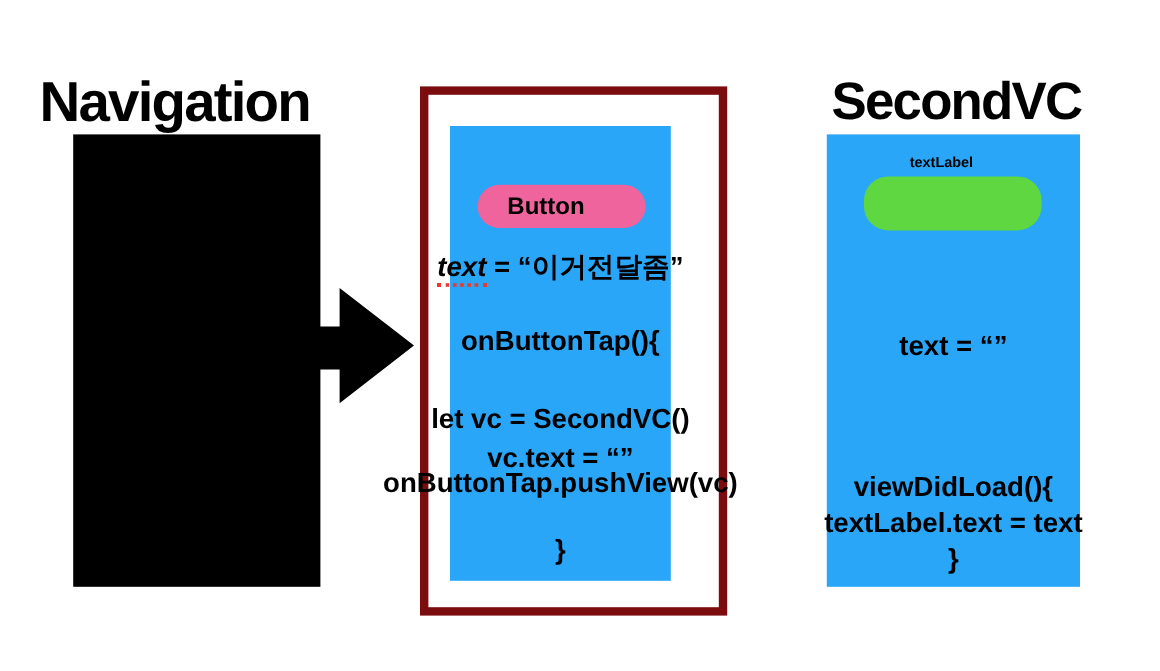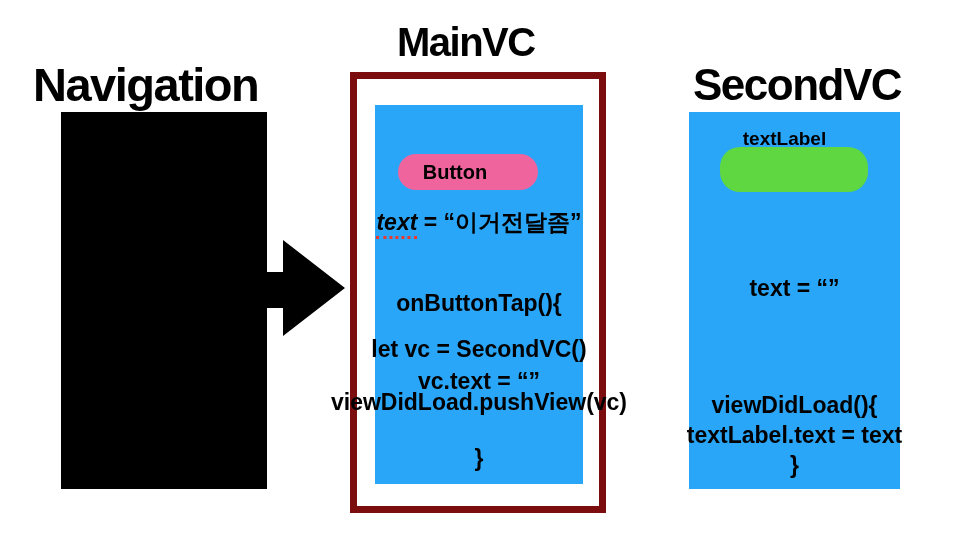--- a/index.html
+++ b/index.html
@@ -39,21 +39,21 @@
     left: 350px; top: 72px;
     width: 256px; height: 441px;
     border: 7px solid #7B0D0F;
     box-sizing: border-box;
     background: transparent;
   }
   .view {
     position: absolute;
     background: #29A6F7;
   }
-  .main-view   { left: 375px; top: 105px; width: 208px; height: 379px; }
+  .main-view   { left: 375px; top: 105px; width: 168px; height: 379px; padding-left: 16px; }
   .second-view { left: 689px; top: 112px; width: 211px; height: 377px; }
 
   .pill {
     position: absolute;
     display: flex;
     align-items: center;
     justify-content: center;
   }
   .button-pill {
     left: 23px; top: 49px;
@@ -80,58 +80,57 @@
     line-height: 1;
     text-align: center;
   }
   .misspell {
     border-bottom: 3px dotted #ED382C;
     padding-bottom: 1px;
     font-style: italic;
   }
   
   .m-text { top: 106px; }
-  .m-c0   { top: 168px; margin-top: 19px; }
+  .m-c0   { top: 168px; }
   .m-c1   { top: 197px; margin-top: 36px; }
   .m-c2   { top: 225px; margin-top: 40px; }
   .m-c3   { top: 286px; }
   .m-c4   { top: 342px; }
   
-  .s-label { top: 17px; font-size: 19px; margin-left: -10px; }
+  .s-label { top: 17px; font-size: 12px; margin-left: -10px; }
   .s-text  { top: 165px; }
   .s-c0    { top: 282px; }
   .s-c1    { top: 312px; }
   .s-c2    { top: 342px; }
 </style>
 </head>
 <body>
 
 <div class="stage">
 
   <h1 class="title title-nav">Navigation</h1>
-  <h1 class="title title-main">MainVC</h1>
   <h1 class="title title-second">SecondVC</h1>
 
   <div class="nav-rect"></div>
 
   <svg class="arrow" width="80" height="97" viewBox="0 0 80 97">
     <polygon points="0,32 17,32 17,0 79,48 17,96 17,68 0,68" fill="#000000"></polygon>
   </svg>
 
   <div class="frame"></div>
 
   <div class="view main-view">
     <div class="pill button-pill">
       <span>Button</span>
     </div>
     <div class="line m-text"><span class="misspell">text</span><span> = “이거전달좀”</span></div>
     <div class="line m-c0">onButtonTap(){</div>
     <div class="line m-c1">let vc = SecondVC()</div>
     <div class="line m-c2">vc.text = “”</div>
-    <div class="line m-c3">viewDidLoad.pushView(vc)</div>
+    <div class="line m-c3">onButtonTap.pushView(vc)</div>
     <div class="line m-c4">}</div>
   </div>
 
   <div class="view second-view">
     <div class="line s-label">textLabel</div>
     <div class="pill green-pill"></div>
     <div class="line s-text">text = “”</div>
     <div class="line s-c0">viewDidLoad(){</div>
     <div class="line s-c1">textLabel.text = text</div>
     <div class="line s-c2">}</div>

